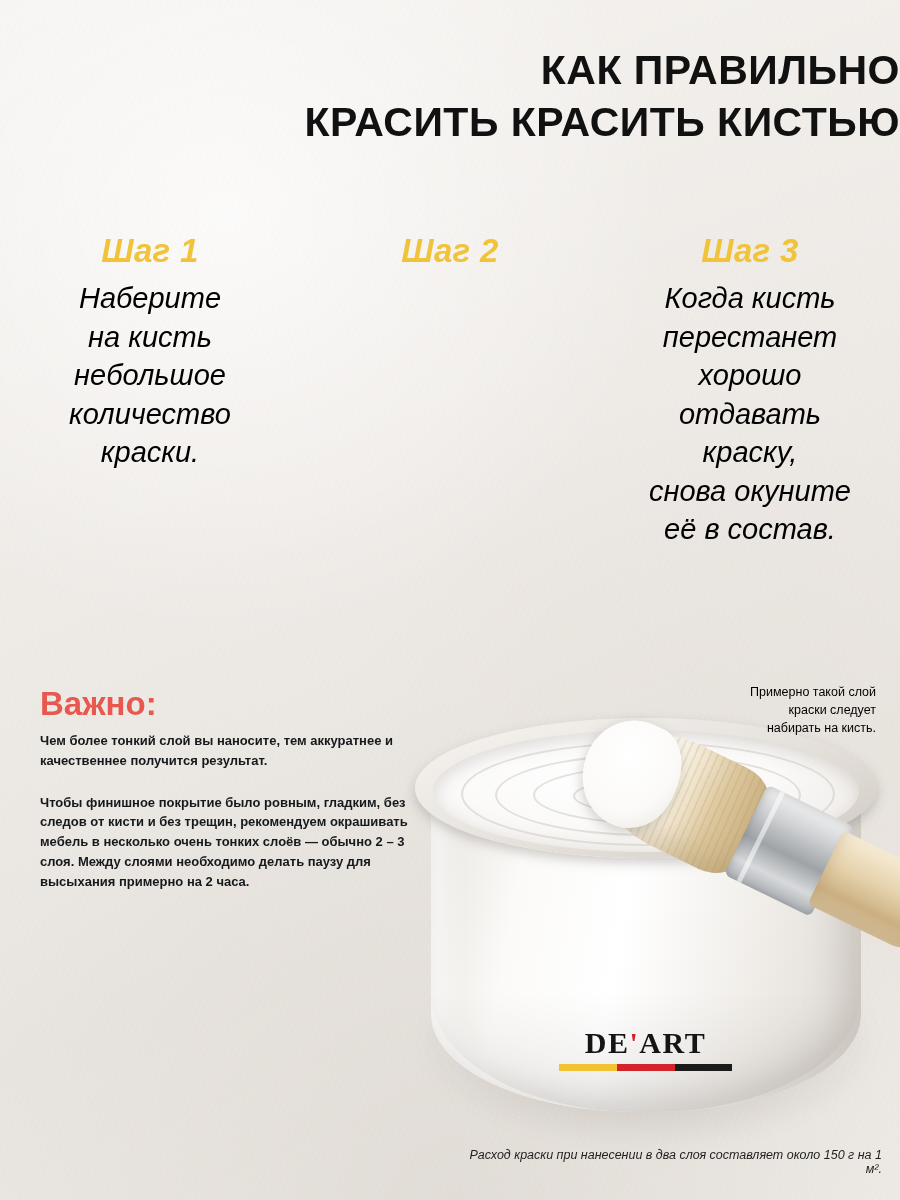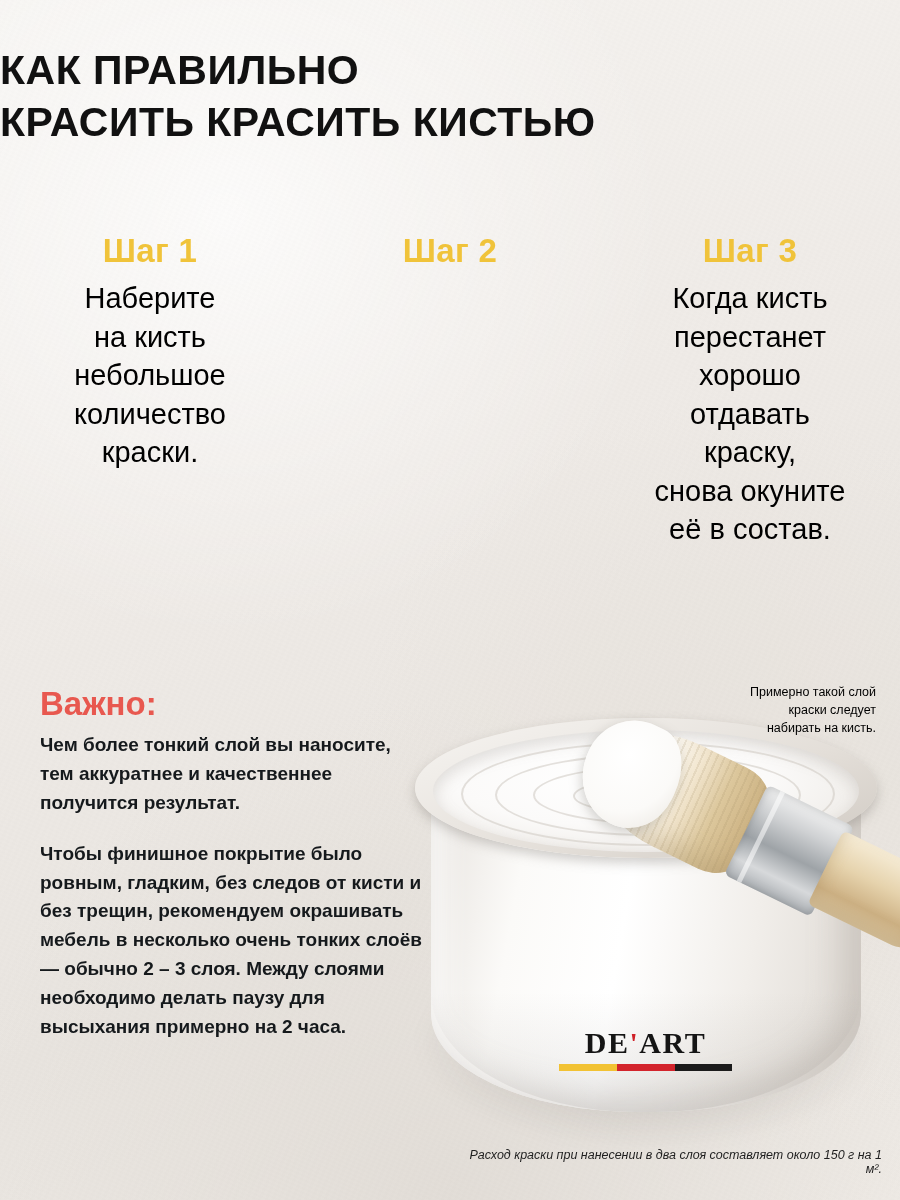--- a/index.html
+++ b/index.html
@@ -40,21 +40,21 @@
     position: absolute;
     inset: 0;
   }
 
   
   .header {
     position: absolute;
     top: 44px;
     left: 0;
     width: 900px;
-    text-align: left;
+    text-align: right;
   }
   .title-line {
     font-weight: bold;
     font-size: 41px;
     letter-spacing: 0.5px;
     line-height: 1.28;
     color: #111;
   }
   .title-rule {
     margin: 11px auto 0;
@@ -67,20 +67,21 @@
   .rule-red    { width: 33.3%; }
   .rule-black  { width: 33.3%; }
 
   
   .steps {
     position: absolute;
     top: 232px;
     left: 0;
     width: 900px;
     display: flex;
+    font-style: italic;
   }
   .step {
     width: 300px;
     text-align: center;
     padding: 0 6px;
     box-sizing: border-box;
   }
   .step-title {
     font-weight: bold;
     font-size: 33px;
@@ -104,21 +105,21 @@
     top: 685px;
     width: 420px;
   }
   .important-title {
     font-weight: bold;
     font-size: 33px;
     color: #e8584f;
     margin-bottom: 8px;
   }
   .important-p {
-    font-size: 19px;
+    font-size: 13px;
     line-height: 1.52;
     color: #15191c;
     font-weight: bold;
     margin: 0 0 22px 0;
     max-width: 380px;
   }
   .important-p.second { margin-bottom: 0; max-width: 400px; }
 
   
   .brush-caption {

